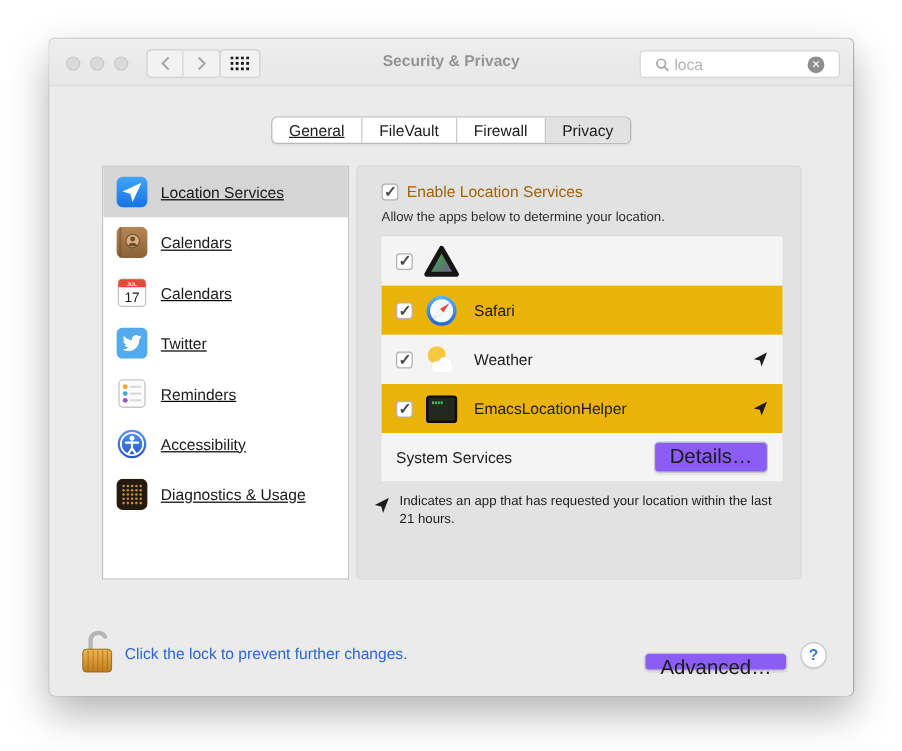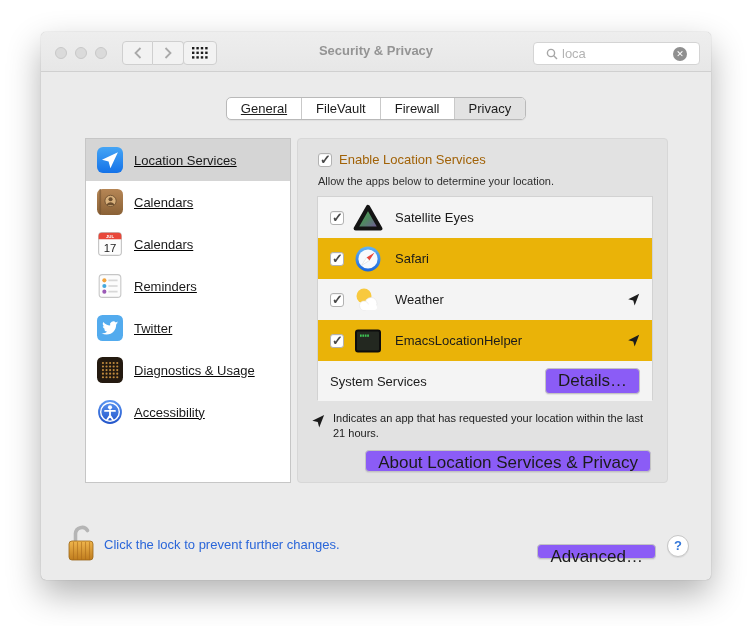--- a/index.html
+++ b/index.html
@@ -211,41 +211,52 @@
           <path d="M1.5 4.5 a3 3 0 0 1 3 -3 h15 a3 3 0 0 1 3 3 v3.2 h-21 Z" fill="#e8483a"></path>
           <text x="12" y="6.4" font-size="4" font-weight="700" fill="#ffffff" text-anchor="middle" font-family="Liberation Sans,sans-serif">JUL</text>
           <text x="12" y="19" font-size="10.5" fill="#1a1a1a" text-anchor="middle" font-family="Liberation Sans,sans-serif">17</text>
         </svg>
       </span>
       <span class="slabel">Calendars</span>
     </div>
     <div class="srow">
       <span class="sicon">
         <svg width="26" height="26" viewBox="0 0 24 24">
+          <rect width="24" height="24" rx="5" fill="#53abee"></rect>
+          <g transform="translate(2.6,2.8) scale(0.78)">
+            <path fill="#ffffff" d="M22 5.8c-.7.3-1.5.5-2.3.6.8-.5 1.4-1.3 1.7-2.2-.8.5-1.6.8-2.5 1a3.9 3.9 0 0 0-6.7 3.6 11.1 11.1 0 0 1-8-4.1 3.9 3.9 0 0 0 1.2 5.2c-.6 0-1.2-.2-1.8-.5v.1c0 1.9 1.3 3.5 3.1 3.8-.6.2-1.2.2-1.8.1a3.9 3.9 0 0 0 3.7 2.7A7.9 7.9 0 0 1 2 17.8a11.2 11.2 0 0 0 6 1.8c7.3 0 11.3-6 11.3-11.3v-.5c.8-.6 1.5-1.3 2-2.1z"></path>
+          </g>
+        </svg>
+      </span>
+      <span class="slabel">Twitter</span>
+    </div>
+    <div class="srow">
+      <span class="sicon">
+        <svg width="26" height="26" viewBox="0 0 24 24">
           <rect x="2" y="1.5" width="20" height="21" rx="3" fill="#fcfcfc" stroke="#c6c6c6"></rect>
           <circle cx="6.8" cy="6.8" r="1.9" fill="#f2a33c"></circle>
           <circle cx="6.8" cy="12" r="1.9" fill="#45a8dd"></circle>
           <circle cx="6.8" cy="17.2" r="1.9" fill="#9b59b6"></circle>
           <rect x="10.5" y="6" width="8.5" height="1.6" fill="#d8d8d8"></rect>
           <rect x="10.5" y="11.2" width="8.5" height="1.6" fill="#d8d8d8"></rect>
           <rect x="10.5" y="16.4" width="8.5" height="1.6" fill="#d8d8d8"></rect>
         </svg>
       </span>
       <span class="slabel">Reminders</span>
     </div>
     <div class="srow">
       <span class="sicon">
         <svg width="26" height="26" viewBox="0 0 24 24">
-          <rect width="24" height="24" rx="5" fill="#53abee"></rect>
-          <g transform="translate(2.6,2.8) scale(0.78)">
-            <path fill="#ffffff" d="M22 5.8c-.7.3-1.5.5-2.3.6.8-.5 1.4-1.3 1.7-2.2-.8.5-1.6.8-2.5 1a3.9 3.9 0 0 0-6.7 3.6 11.1 11.1 0 0 1-8-4.1 3.9 3.9 0 0 0 1.2 5.2c-.6 0-1.2-.2-1.8-.5v.1c0 1.9 1.3 3.5 3.1 3.8-.6.2-1.2.2-1.8.1a3.9 3.9 0 0 0 3.7 2.7A7.9 7.9 0 0 1 2 17.8a11.2 11.2 0 0 0 6 1.8c7.3 0 11.3-6 11.3-11.3v-.5c.8-.6 1.5-1.3 2-2.1z"></path>
-          </g>
-        </svg>
-      </span>
-      <span class="slabel">Twitter</span>
+          <circle cx="12" cy="12" r="11" fill="url(#g-acc)"></circle>
+          <circle cx="12" cy="12" r="8.6" fill="none" stroke="#ffffff" stroke-width="1.3"></circle>
+          <circle cx="12" cy="7.6" r="1.9" fill="#ffffff"></circle>
+          <path d="M12 10.2 V15.2 M7.4 11 H16.6 M12 15.2 L9.2 19.4 M12 15.2 L14.8 19.4" stroke="#ffffff" stroke-width="1.7" stroke-linecap="round" fill="none"></path>
+        </svg>
+      </span>
+      <span class="slabel">Accessibility</span>
     </div>
     <div class="srow">
       <span class="sicon">
         <svg width="26" height="26" viewBox="0 0 24 24">
           <rect width="24" height="24" rx="5" fill="#241a10"></rect>
           <g fill="#c08b3e">
             <circle cx="5.5" cy="5.5" r="1"></circle>
               <circle cx="8.8" cy="5.5" r="1"></circle>
               <circle cx="12.1" cy="5.5" r="1"></circle>
               <circle cx="15.4" cy="5.5" r="1"></circle>
@@ -268,49 +279,37 @@
             <circle cx="5.5" cy="18.7" r="1"></circle>
               <circle cx="8.8" cy="18.7" r="1"></circle>
               <circle cx="12.1" cy="18.7" r="1"></circle>
               <circle cx="15.4" cy="18.7" r="1"></circle>
               <circle cx="18.7" cy="18.7" r="1"></circle>
           </g>
         </svg>
       </span>
       <span class="slabel">Diagnostics &amp; Usage</span>
     </div>
-    <div class="srow">
-      <span class="sicon">
-        <svg width="26" height="26" viewBox="0 0 24 24">
-          <circle cx="12" cy="12" r="11" fill="url(#g-acc)"></circle>
-          <circle cx="12" cy="12" r="8.6" fill="none" stroke="#ffffff" stroke-width="1.3"></circle>
-          <circle cx="12" cy="7.6" r="1.9" fill="#ffffff"></circle>
-          <path d="M12 10.2 V15.2 M7.4 11 H16.6 M12 15.2 L9.2 19.4 M12 15.2 L14.8 19.4" stroke="#ffffff" stroke-width="1.7" stroke-linecap="round" fill="none"></path>
-        </svg>
-      </span>
-      <span class="slabel">Accessibility</span>
-    </div>
   </div>
 
   <div class="panel">
     <div class="enable-row">
       <span class="checkbox checked"></span>
       <span class="enable-label">Enable Location Services</span>
     </div>
     <div class="panel-desc">Allow the apps below to determine your location.</div>
 
     <div class="applist">
       <div class="lrow odd">
         <span class="checkbox checked"></span>
         <span class="aicon">
           <svg width="30" height="30" viewBox="0 0 30 30">
             <path d="M15 4 L27.3 25.5 H2.7 Z" fill="url(#g-se)" stroke="#141414" stroke-width="4.2" stroke-linejoin="round"></path>
           </svg>
         </span>
-        <span class="aname">Satellite Eyes</span>
         <span class="recent" style="visibility: hidden;">
           <svg width="13" height="13" viewBox="0 0 16 16">
               <path d="M15 1 L1.5 7.8 L7.7 9.2 L9.4 15.4 Z" fill="#1c1c1c"></path>
             </svg>
         </span>
       </div>
       <div class="lrow">
         <span class="checkbox checked"></span>
         <span class="aicon">
           <svg width="30" height="30" viewBox="0 0 30 30">
@@ -374,21 +373,20 @@
 
     <div class="footnote">
       <span class="fn-icon">
         <svg width="14" height="14" viewBox="0 0 16 16">
             <path d="M15 1 L1.5 7.8 L7.7 9.2 L9.4 15.4 Z" fill="#1c1c1c"></path>
           </svg>
       </span>
       <span class="fn-text">Indicates an app that has requested your location within the last 21 hours.</span>
     </div>
 
-    <button class="btn about-btn">About Location Services &amp; Privacy</button>
   </div>
 
   <div class="lock">
     <svg width="30" height="42" viewBox="0 0 30 42">
       <path d="M9.5 20 V11.5 A6.5 6.5 0 0 1 21.5 8.5" fill="none" stroke="#b5b5b5" stroke-width="3.6" stroke-linecap="round"></path>
       <rect x="3" y="19" width="24" height="19" rx="3" fill="url(#g-lock)" stroke="#9a6616" stroke-width=".8"></rect>
       <g stroke="#a8681a" stroke-width="1.1" opacity=".55">
         <line x1="7.5" y1="20" x2="7.5" y2="38"></line>
           <line x1="11.5" y1="20" x2="11.5" y2="38"></line>
         <line x1="15.5" y1="20" x2="15.5" y2="38"></line>

